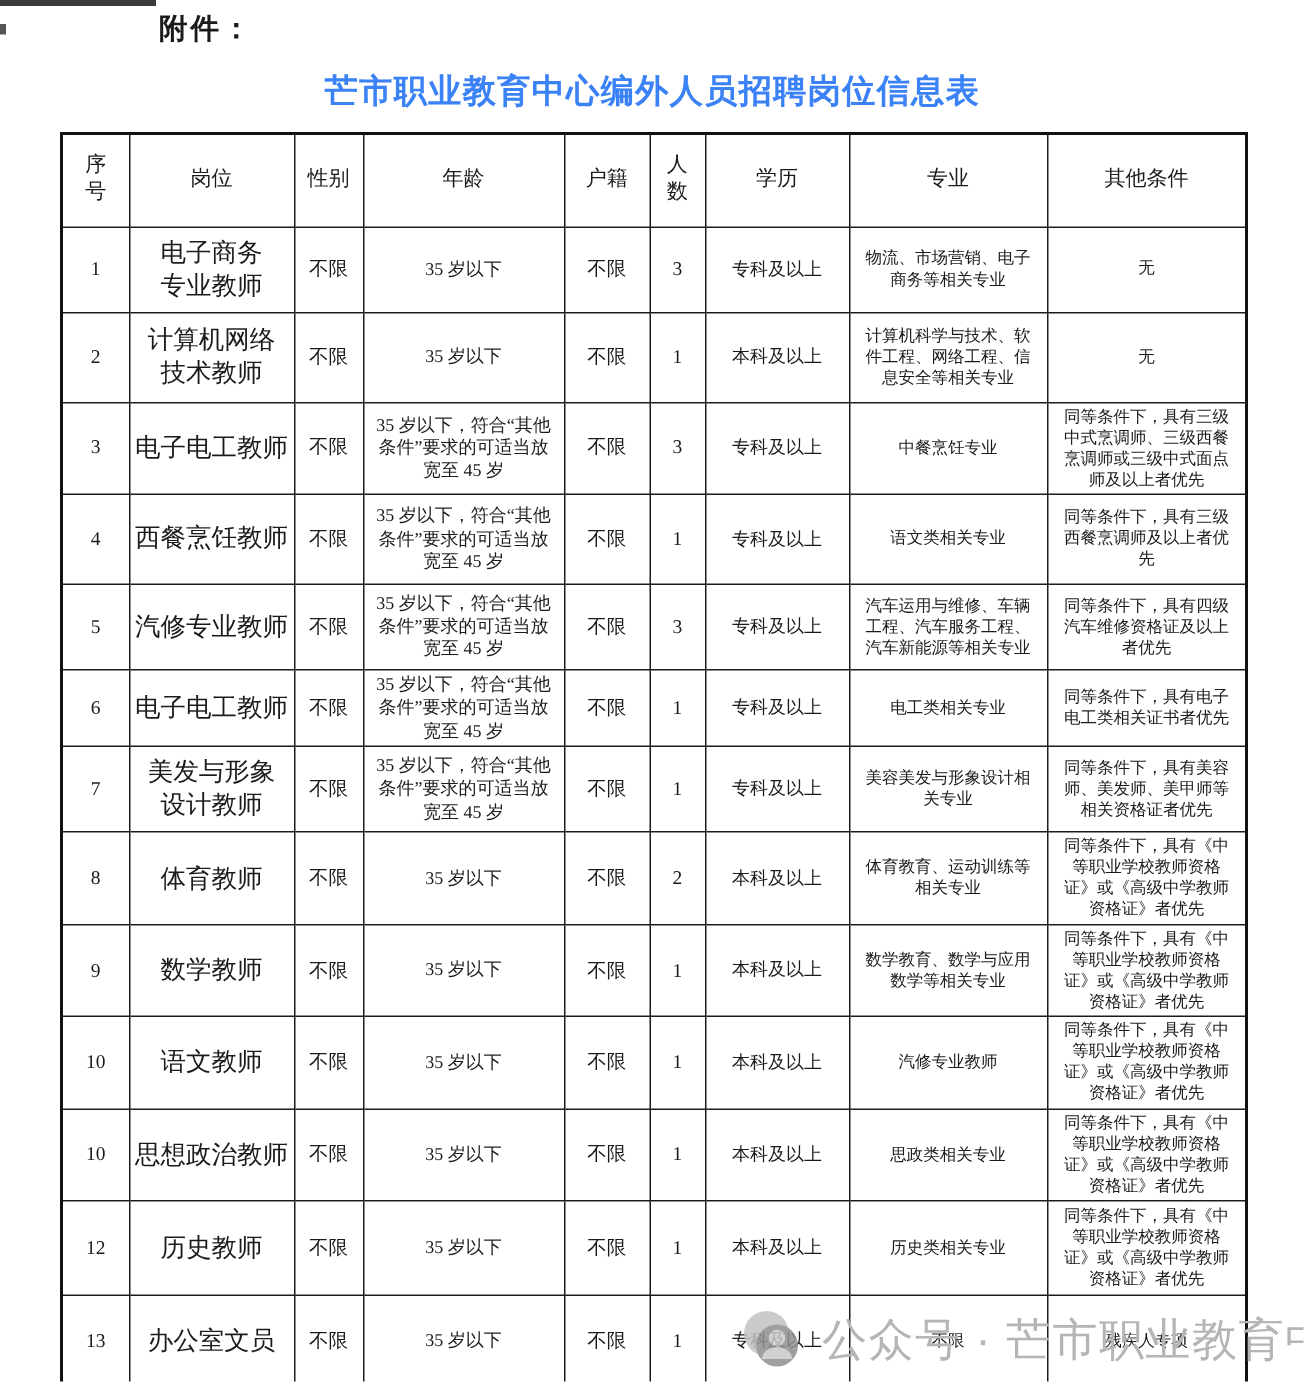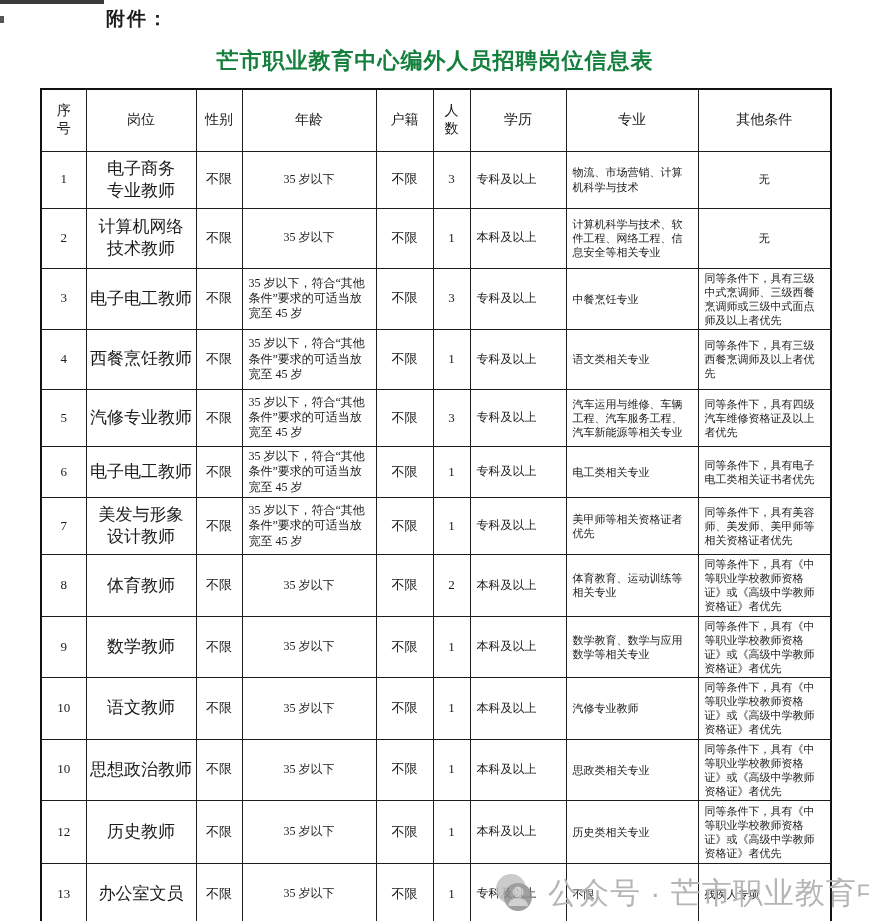--- a/index.html
+++ b/index.html
@@ -25,21 +25,21 @@
 
   .attachment {
     position: absolute; left: 106px; top: 6px;
     font-size: 19px; font-weight: 600; letter-spacing: 2px; font-family: Liberation Mono, monospace;
   }
   .title {
     position: absolute; left: 40px; top: 46px; width: 790px; margin: 0;
     text-align: center;
     font-family: "Liberation Sans", "DejaVu Sans", sans-serif;
     font-size: 22px; font-weight: 700; letter-spacing: 1px;
-    color: #15803d;
+    color: #3b82f6;
   }
 
   table.jobs {
     position: absolute; left: 40px; top: 88px; width: 790px;
     border-collapse: collapse; table-layout: fixed;
     border: 2px solid #111;
   }
   .jobs th, .jobs td {
     border: 1px solid #1c1c1c;
     text-align: center; vertical-align: middle;
@@ -53,21 +53,21 @@
 
   td.c0 { font-size: 13px; }
   td.c1 { font-size: 17px; }
   td.c2 { font-size: 13px; }
   td.c3 { font-size: 12px; }
   td.c4 { font-size: 13px; }
   td.c5 { font-size: 13px; }
   td.c6 { font-size: 12px; }
   td.c7 { font-size: 11px; }
   td.c8 { font-size: 11px; }
-  td.left { text-align: left; padding: 2px 6px; }
+  td.left { text-align: center; padding: 2px 6px; }
 
   .watermark {
     position: absolute; left: 492px; top: 870px;
     display: flex; align-items: center;
     pointer-events: none; z-index: 5;
   }
   .wm-icon { width: 46px; height: 46px; flex: 0 0 auto; opacity: 0.85; }
   .wm-text {
     font-family: "Liberation Sans", "DejaVu Sans", sans-serif;
     font-size: 30px; letter-spacing: 1px;
@@ -117,21 +117,21 @@
     <tbody>
         <tr style="height: 57px;">
       <td class="c0">1</td>
       <td class="c1">电子商务
 专业教师</td>
       <td class="c2">不限</td>
       <td class="c3">35 岁以下</td>
       <td class="c4">不限</td>
       <td class="c5">3</td>
       <td class="c6 left">专科及以上</td>
-      <td class="c7 left">物流、市场营销、计算机科学与技术</td>
+      <td class="c7 left">物流、市场营销、电子商务等相关专业</td>
       <td class="c8">无</td>
     </tr>
         <tr style="height: 60px;">
       <td class="c0">2</td>
       <td class="c1">计算机网络
 技术教师</td>
       <td class="c2">不限</td>
       <td class="c3">35 岁以下</td>
       <td class="c4">不限</td>
       <td class="c5">1</td>
@@ -185,21 +185,21 @@
     </tr>
         <tr style="height: 57px;">
       <td class="c0">7</td>
       <td class="c1">美发与形象
 设计教师</td>
       <td class="c2">不限</td>
       <td class="c3 left">35 岁以下，符合“其他条件”要求的可适当放宽至 45 岁</td>
       <td class="c4">不限</td>
       <td class="c5">1</td>
       <td class="c6 left">专科及以上</td>
-      <td class="c7 left">美甲师等相关资格证者优先</td>
+      <td class="c7 left">美容美发与形象设计相关专业</td>
       <td class="c8 left">同等条件下，具有美容师、美发师、美甲师等相关资格证者优先</td>
     </tr>
         <tr style="height: 62px;">
       <td class="c0">8</td>
       <td class="c1">体育教师</td>
       <td class="c2">不限</td>
       <td class="c3">35 岁以下</td>
       <td class="c4">不限</td>
       <td class="c5">2</td>
       <td class="c6 left">本科及以上</td>

